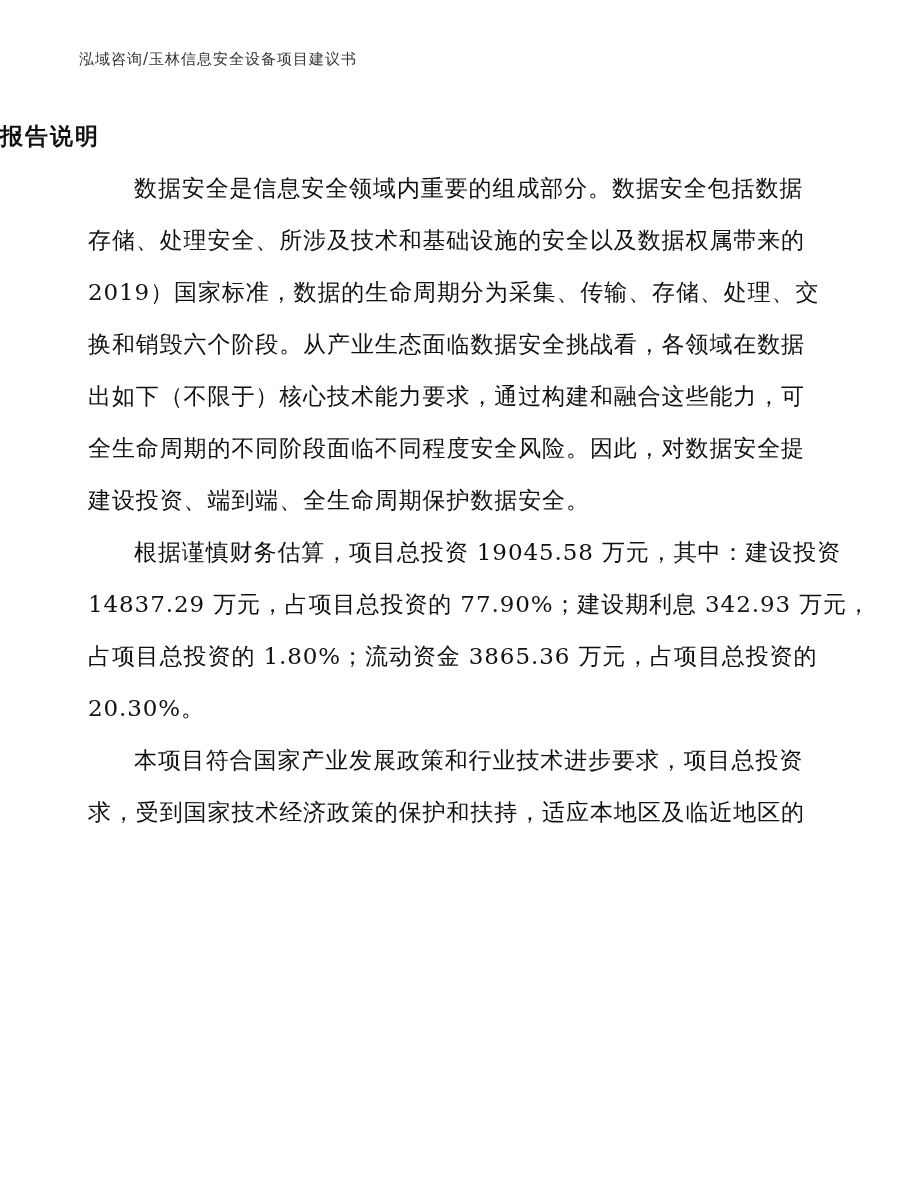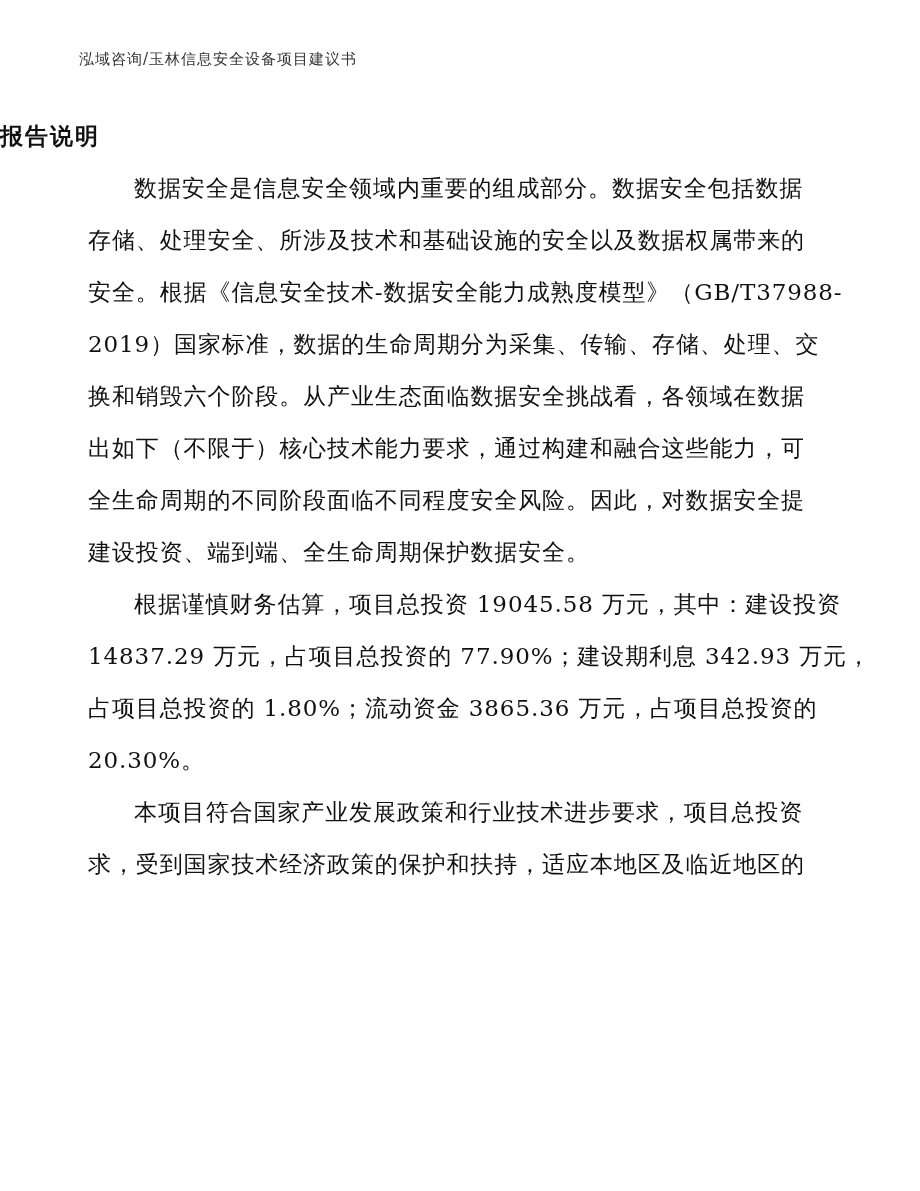--- a/index.html
+++ b/index.html
@@ -56,21 +56,20 @@
 <body>
 
 <div class="header">泓域咨询/玉林信息安全设备项目建议书</div>
 
 <div class="title">报告说明</div>
 
 <div class="body">
   <div>
     <div class="line indent">数据安全是信息安全领域内重要的组成部分。数据安全包括数据</div>
     <div class="line">存储、处理安全、所涉及技术和基础设施的安全以及数据权属带来的</div>
-    <div class="line">安全。根据《信息安全技术-数据安全能力成熟度模型》（GB/T37988-</div>
     <div class="line">2019）国家标准，数据的生命周期分为采集、传输、存储、处理、交</div>
     <div class="line">换和销毁六个阶段。从产业生态面临数据安全挑战看，各领域在数据</div>
     <div class="line">出如下（不限于）核心技术能力要求，通过构建和融合这些能力，可</div>
     <div class="line">全生命周期的不同阶段面临不同程度安全风险。因此，对数据安全提</div>
     <div class="line">建设投资、端到端、全生命周期保护数据安全。</div>
   </div>
   <div>
     <div class="line indent">根据谨慎财务估算，项目总投资 19045.58 万元，其中：建设投资</div>
     <div class="line">14837.29 万元，占项目总投资的 77.90%；建设期利息 342.93 万元，</div>
     <div class="line">占项目总投资的 1.80%；流动资金 3865.36 万元，占项目总投资的</div>

